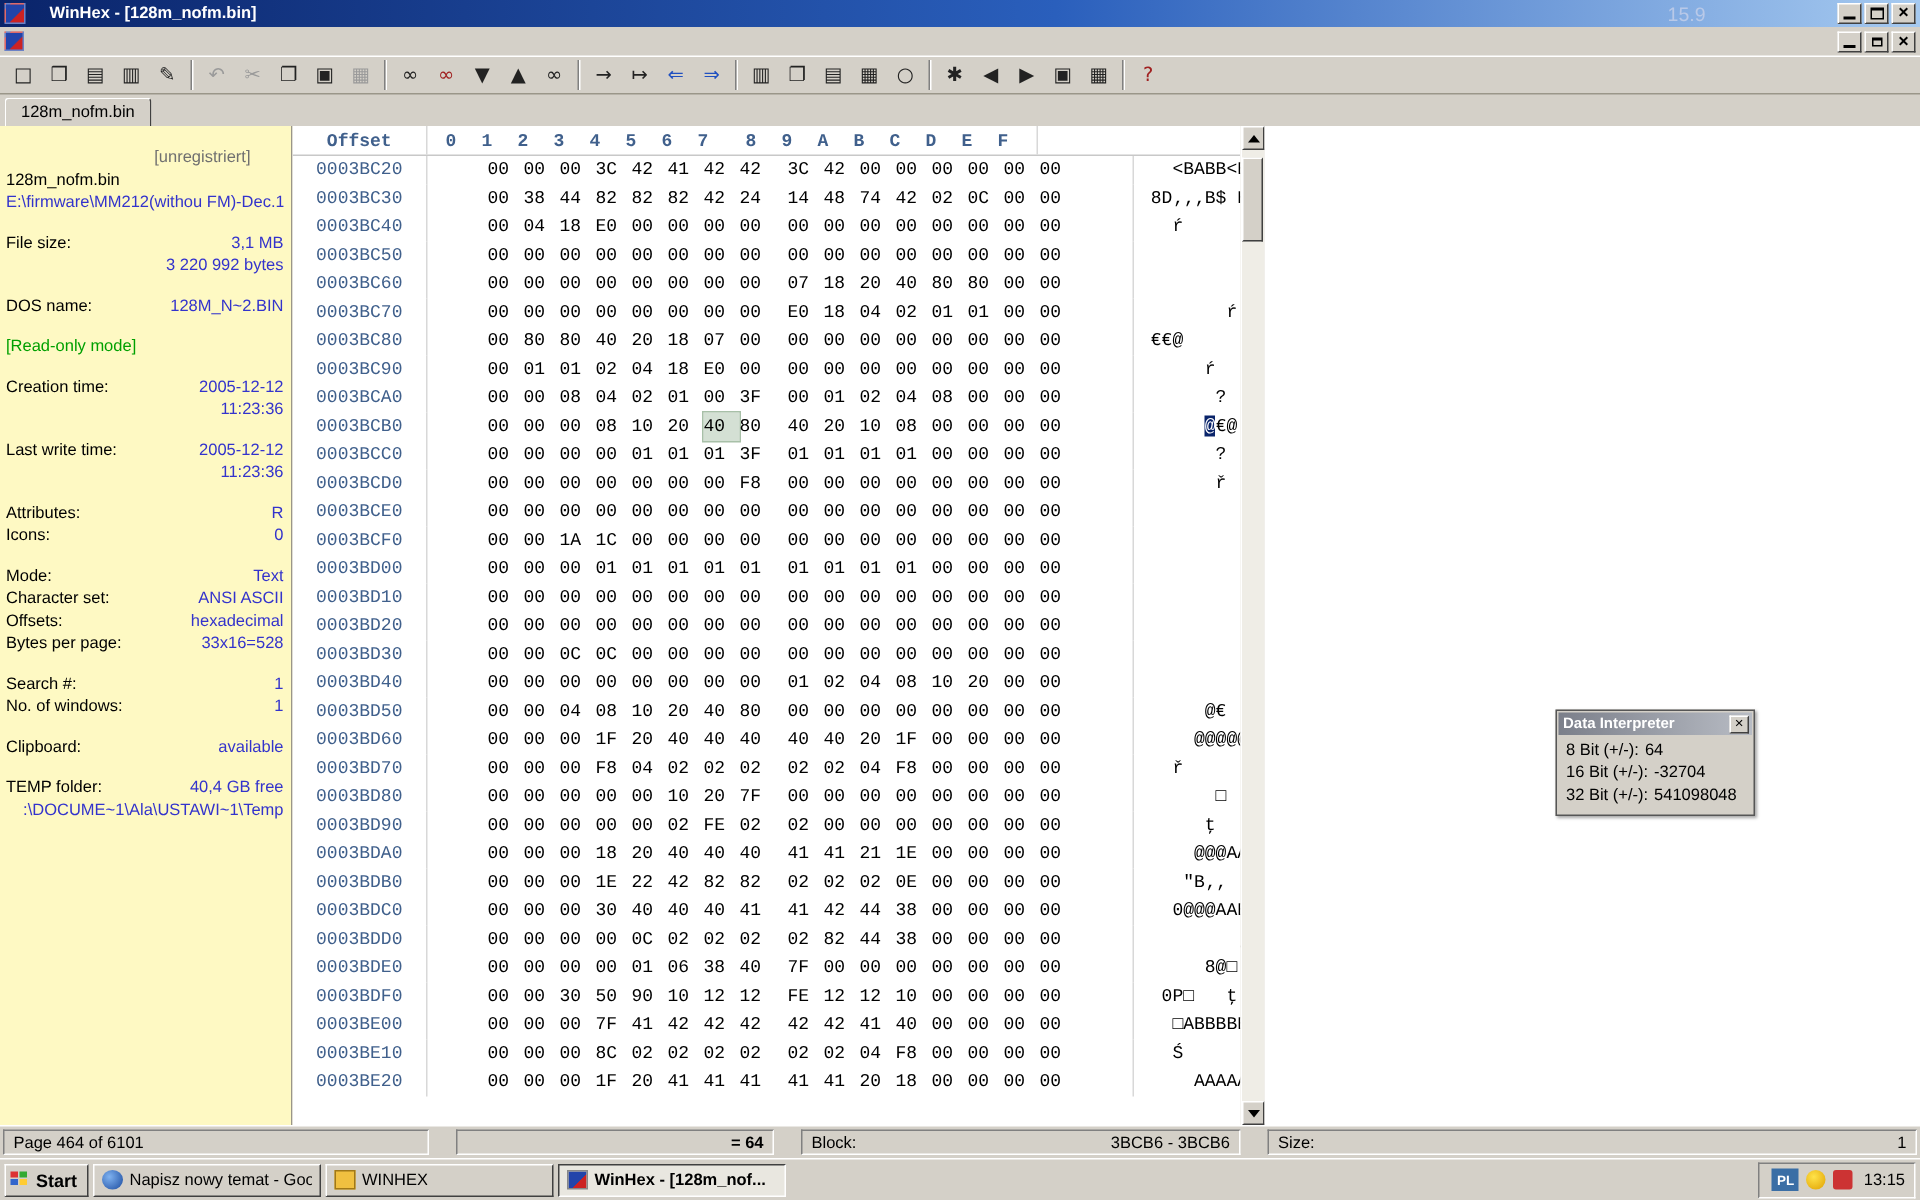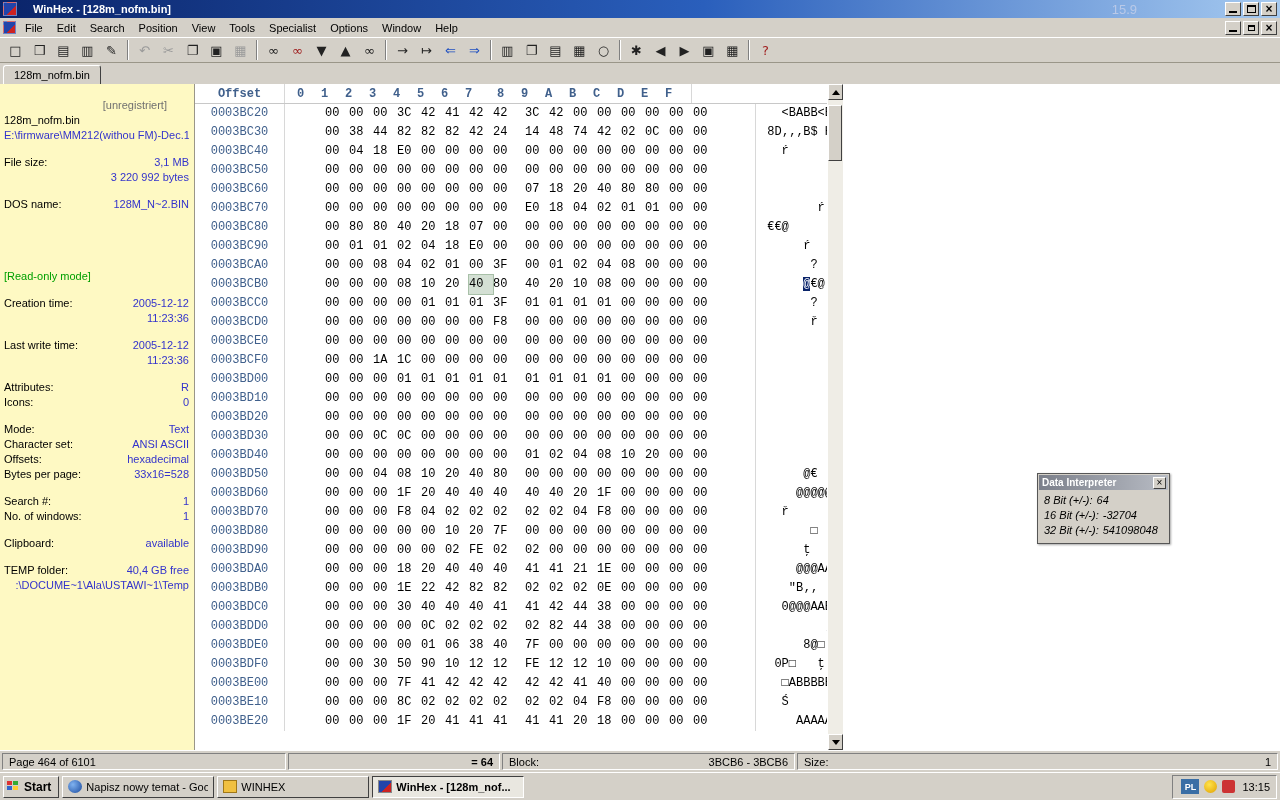--- a/index.html
+++ b/index.html
@@ -71,21 +71,21 @@
 
   .info-panel {
     width: 195px; height: 100%; padding: 14px 5px 0 4px;
     background: #fef9c3; border-right: 1px solid #9a9689; overflow: hidden;
   }
   .info-line { display: flex; justify-content: space-between; line-height: 15px; }
   .info-line.gap { margin-top: 12px; }
   .info-line .lbl { white-space: nowrap; }
   .info-line .val { color: #3333cc; flex: 1; text-align: right; white-space: nowrap; overflow: hidden; }
   .info-line.muted .val { color: #707070; padding-right: 22px; }
-  .info-line.green .lbl { color: #00a000; margin-top: 45px; }
+  .info-line.green .lbl { color: #00a000; }
 
   .hex-area {
     width: 632px; height: 100%; background: #fff; overflow: hidden;
     font-family: "Liberation Mono", "DejaVu Sans Mono", monospace; font-size: 12px;
   }
   .hex-header { display: flex; height: 20px; line-height: 20px; color: #40608c; border-bottom: 1px solid #c8c8c8; font-weight: bold; }
   .hex-row { display: flex; height: 19px; line-height: 19px; gap: 32px; }
   .offset-cell { width: 90px; flex: none; text-align: center; color: #40608c; border-right: 1px solid #d8d8d8; }
   .bytes { display: flex; margin-left: 8px; flex: none; }
   .byte { width: 24px; flex: none; }
@@ -114,25 +114,25 @@
   .data-interpreter {
     position: absolute; left: 1037px; top: 473px; width: 133px;
     background: #d4d0c8; border: 1px solid #565656; padding: 1px;
     box-shadow: 1px 1px 2px rgba(0,0,0,.35);
   }
   .di-title { height: 15px; display: flex; align-items: center; padding: 0 2px 0 3px; background: linear-gradient(90deg, #7b7f8a, #b8bcc4); }
   .di-title-text { flex: 1; color: #fff; font-weight: bold; font-size: 10px; }
   .di-close { width: 13px; height: 12px; background: #d4d0c8; border: 1px solid; border-color: #fff #404040 #404040 #fff; display: flex; align-items: center; justify-content: center; }
   .di-close::before { content: "×"; font-size: 10px; line-height: 8px; }
   .di-body { padding: 3px 5px 4px; }
-  .di-row { line-height: 15px; white-space: nowrap; font-style: italic; }
+  .di-row { line-height: 15px; white-space: nowrap; }
   .di-lbl { margin-right: 4px; }
 
   
-  .statusbar { height: 22px; display: flex; gap: 2px; padding: 2px; border-top: 1px solid #fff; background: #d4d0c8; }
+  .statusbar { height: 22px; display: flex; gap: 18px; padding: 2px; border-top: 1px solid #fff; background: #d4d0c8; }
   .sb-seg { border: 1px solid; border-color: #808080 #fff #fff #808080; padding: 1px 6px; display: flex; align-items: center; }
   .sb-seg.s1 { width: 284px; }
   .sb-seg.s2 { width: 244px; justify-content: space-between; }
   .sb-seg.s3 { width: 212px; justify-content: flex-end; font-weight: bold; }
   .sb-seg.s4 { width: 293px; justify-content: space-between; }
   .sb-seg.s5 { flex: 1; justify-content: space-between; }
 
   
   .taskbar { height: 28px; display: flex; align-items: center; gap: 3px; padding: 2px 3px; background: #d4d0c8; border-top: 1px solid #fff; }
   .start-btn {
@@ -177,32 +177,20 @@
         <span class="g-max"></span>
       </span>
     <span class="ctl-btn">
         <span class="g-x"></span>
       </span>
   </span>
 </div>
 
 <div class="menubar">
   <span class="winhex-icon"></span>
-  <span class="menu-items">
-      <span class="menu-item">File</span>
-      <span class="menu-item">Edit</span>
-      <span class="menu-item">Search</span>
-      <span class="menu-item">Position</span>
-      <span class="menu-item">View</span>
-      <span class="menu-item">Tools</span>
-      <span class="menu-item">Specialist</span>
-      <span class="menu-item">Options</span>
-      <span class="menu-item">Window</span>
-      <span class="menu-item">Help</span>
-    </span>
   <span class="mdi-btns">
     <span class="ctl-btn">
         <span class="g-min"></span>
       </span>
     <span class="ctl-btn">
         <span class="g-restore"></span>
       </span>
     <span class="ctl-btn">
         <span class="g-x"></span>
       </span>

